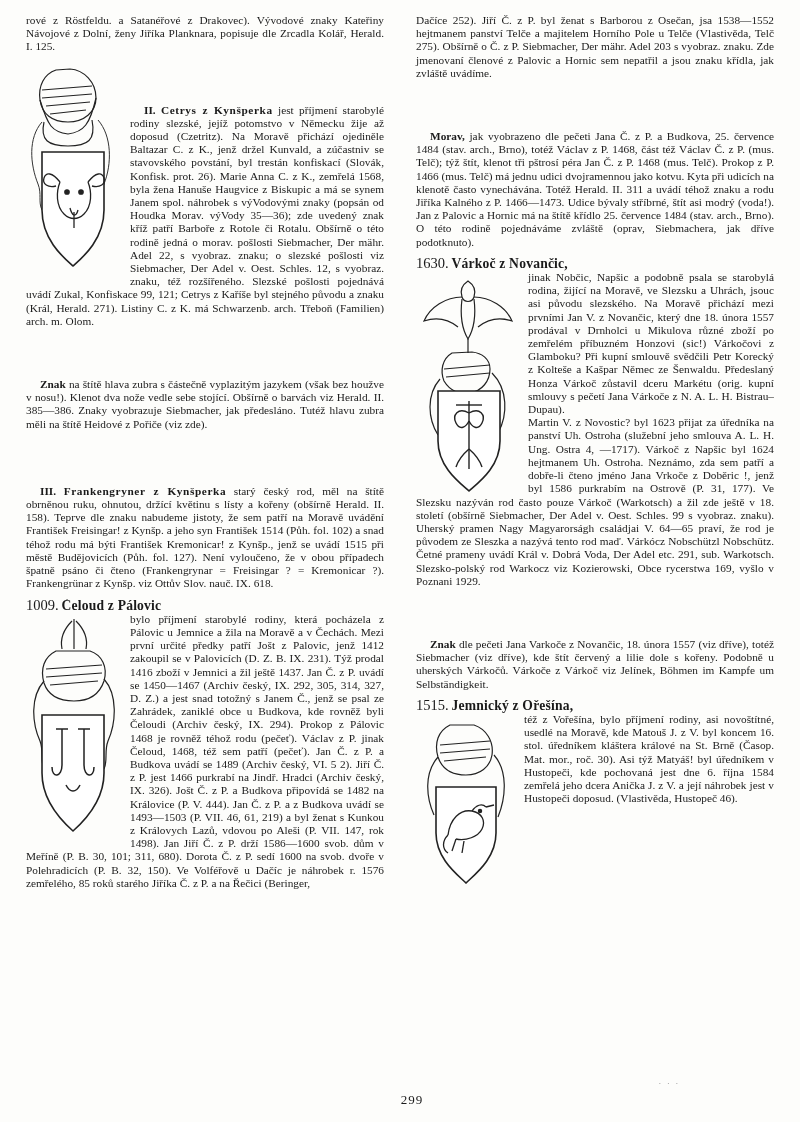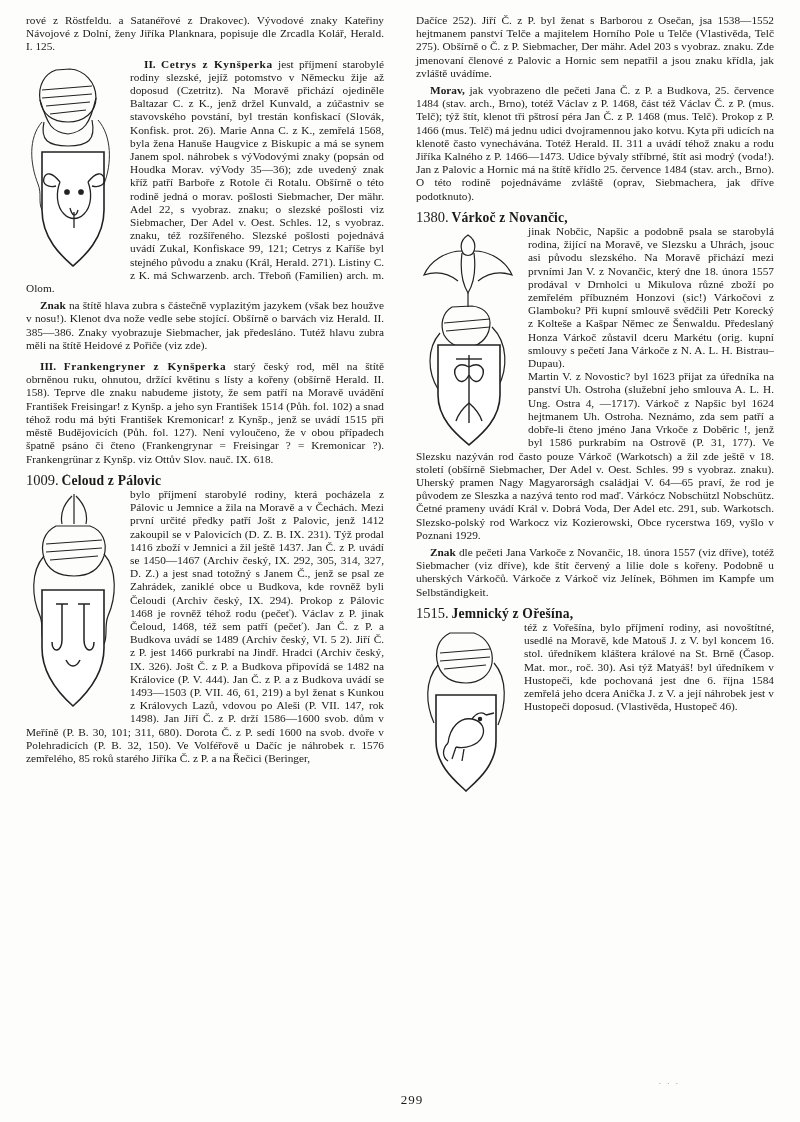--- a/index.html
+++ b/index.html
@@ -32,21 +32,21 @@
     width: 360px;
     font-size: 11.3px;
     line-height: 13.2px;
     text-align: justify;
     hyphens: auto;
   }
   p {
     margin: 0 0 0 0;
     text-align: justify;
   }
-  p.ind { text-indent: 14px; }
+  p.ind { text-indent: 14px; margin-top: 46px; }
   p.noind { text-indent: 0; }
   .entry-num {
     font-size: 14.5px;
     font-weight: normal;
     font-family: "Liberation Serif", serif;
   }
   .entry-title {
     font-size: 13.6px;
     font-weight: bold;
     letter-spacing: 0.2px;
@@ -196,21 +196,21 @@
 
       <p class="ind">
         <span class="bold">Morav,</span>
         <span>jak vyobrazeno dle pečeti Jana Č. z P. a Budkova, 25. července 1484 (stav. arch., Brno), totéž Václav z P. 1468, část též Václav Č. z P. (mus. Telč); týž štít, klenot tři pštrosí péra Jan Č. z P. 1468 (mus. Telč). Prokop z P. 1466 (mus. Telč) má jednu udici dvojramennou jako kotvu. Kyta při udicích na klenotě často vynechávána. Totéž Herald. II. 311 a uvádí téhož znaku a rodu Jiříka Kalného z P. 1466—1473. Udice bývaly stříbrné, štít asi modrý (voda!). Jan z Palovic a Hornic má na štítě křídlo 25. července 1484 (stav. arch., Brno). O této rodině pojednáváme zvláště (oprav, Siebmachera, jak dříve podotknuto).</span>
       </p>
 
       <div class="gap"></div>
 
       <div class="blockwrap">
         <p class="noind">
-          <span class="entry-num">1380.</span>
+          <span class="entry-num">1630.</span>
           <span class="entry-title">Várkoč z Novančic,</span>
         </p>
         <div class="shield-float-left" style="width:104px;">
           <svg width="104" height="220" viewBox="0 0 104 220">
 
             <g fill="none" stroke="#222" stroke-width="1.2">
               <path d="M52 8 C46 12 44 18 46 24 C48 30 56 30 58 24 C60 18 58 12 52 8 Z"></path>
               <path d="M46 24 C30 24 14 34 8 48 C20 44 32 46 42 54"></path>
               <path d="M58 24 C74 24 90 34 96 48 C84 44 72 46 62 54"></path>
               <path d="M46 26 C44 42 46 56 52 66 C58 56 60 42 58 26"></path>

